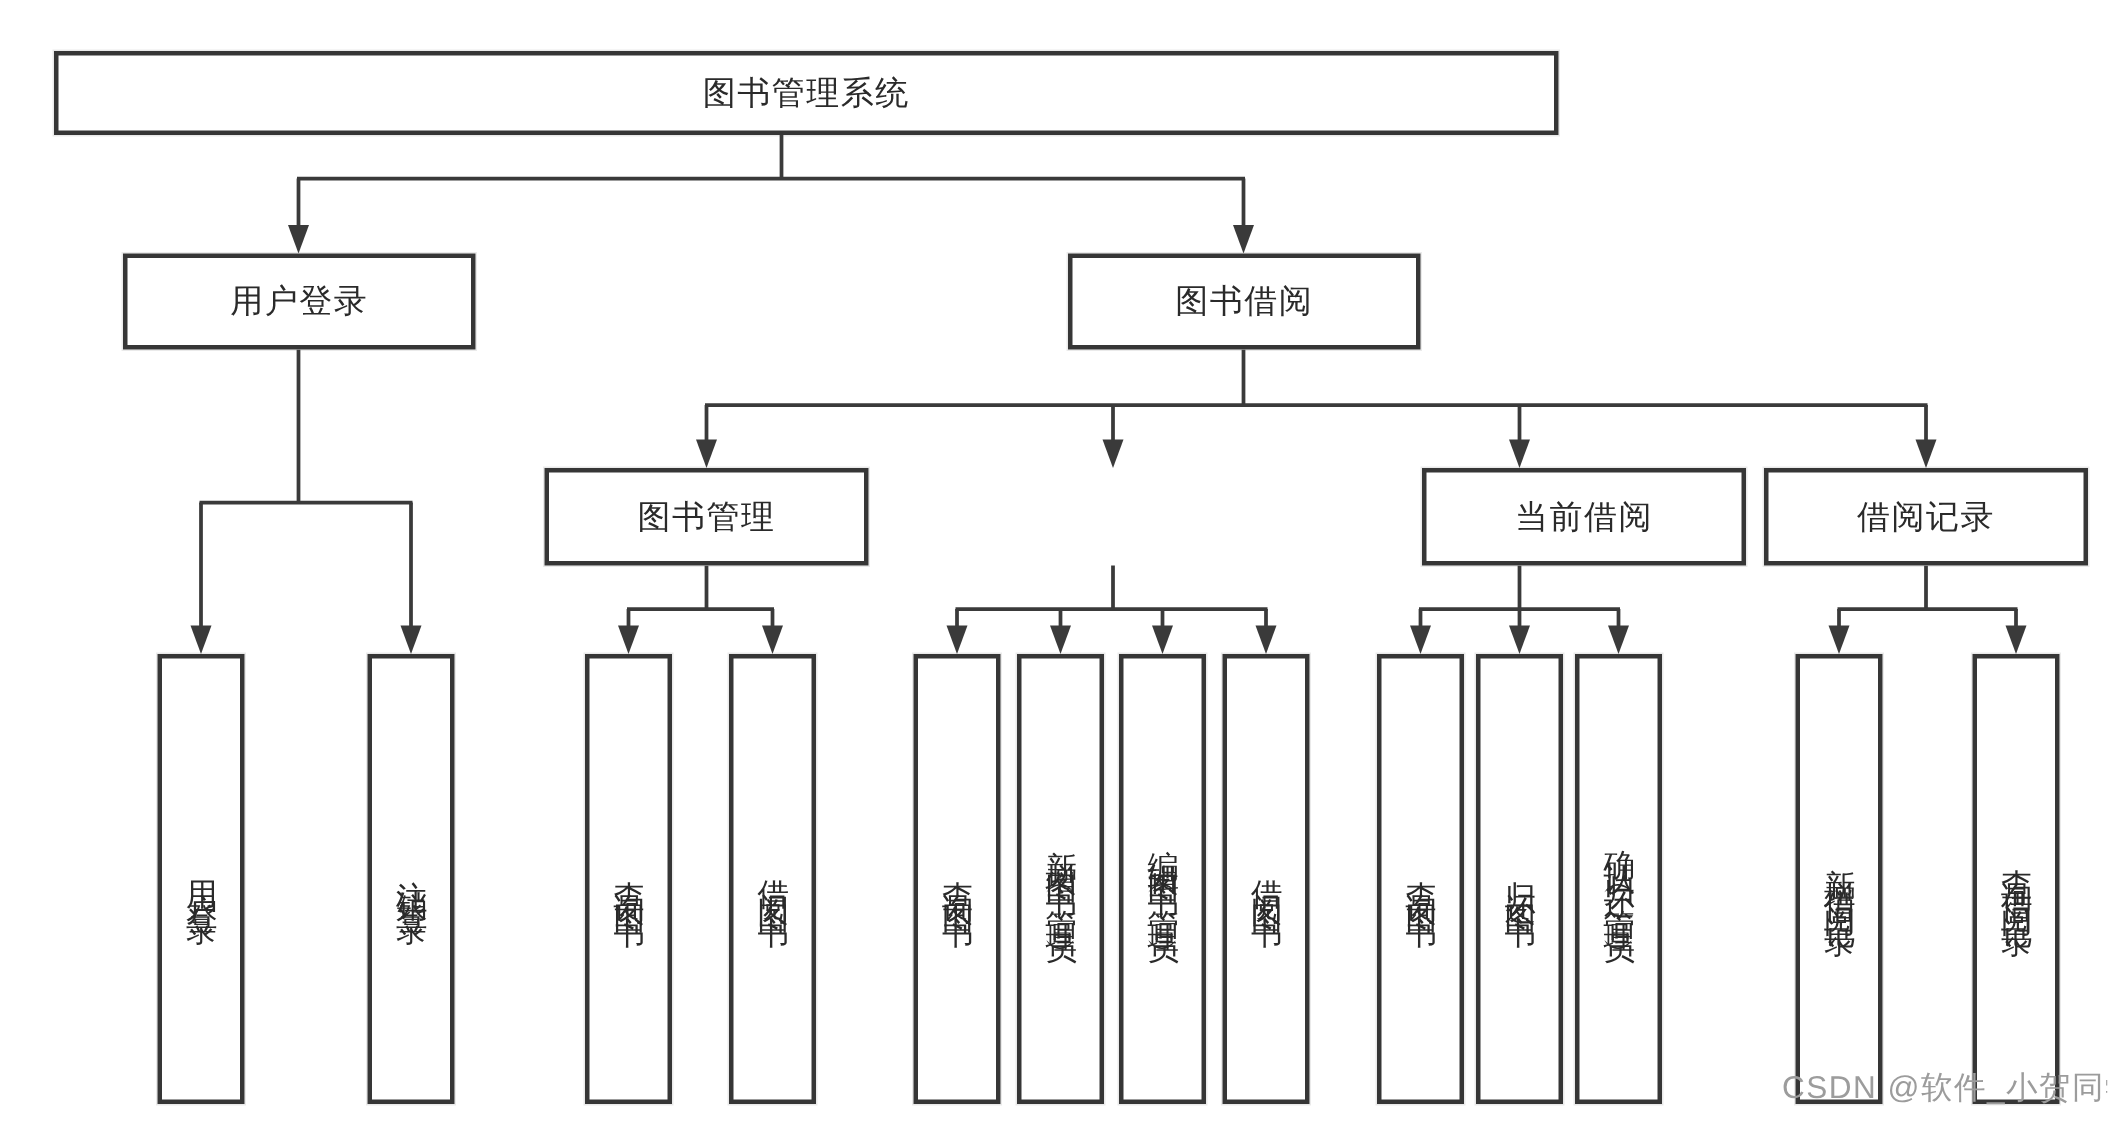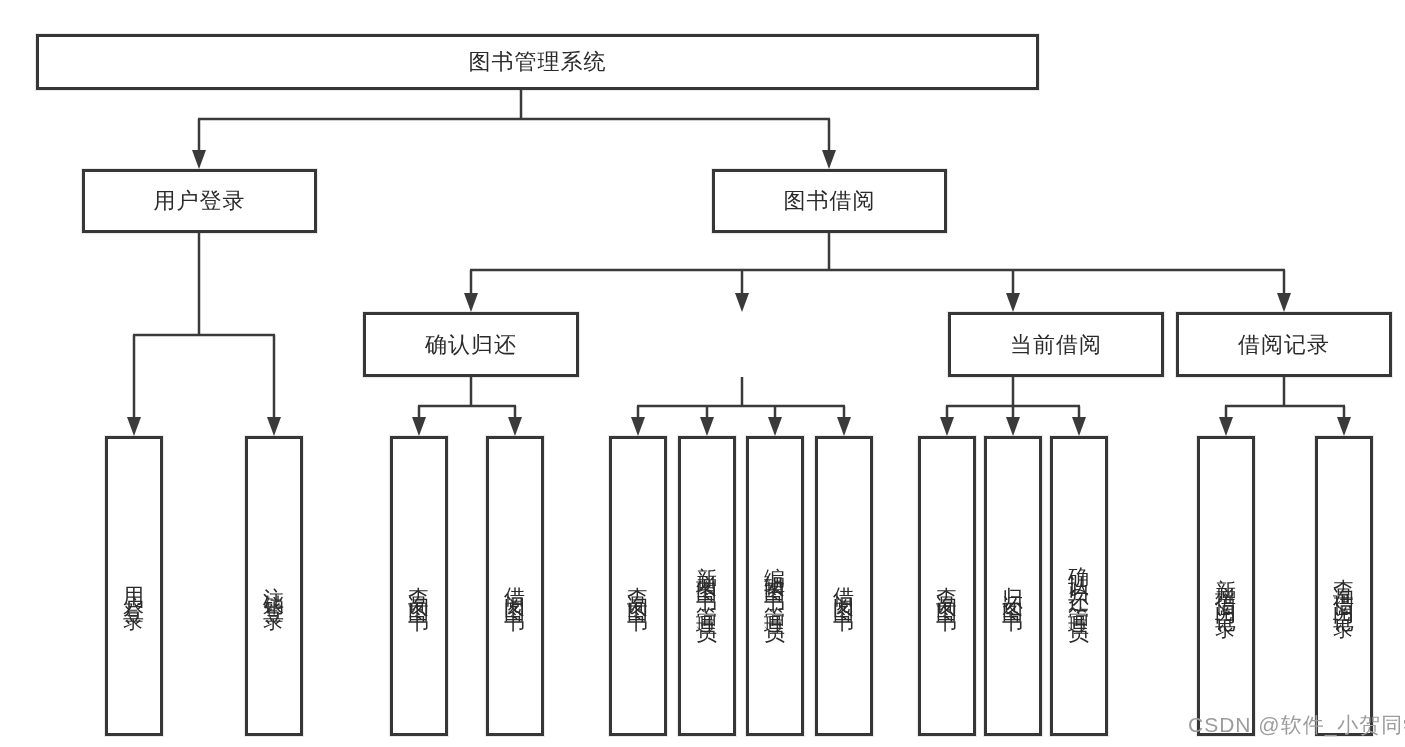--- a/index.html
+++ b/index.html
@@ -103,21 +103,21 @@
   </div>
 
   <div class="node l2a">
     <span class="hlabel">用户登录</span>
   </div>
   <div class="node l2b">
     <span class="hlabel">图书借阅</span>
   </div>
 
   <div class="node l3 l3a">
-    <span class="hlabel">确认归还</span>
+    <span class="hlabel">图书管理</span>
   </div>
   <div class="node l3 l3c">
     <span class="hlabel">当前借阅</span>
   </div>
   <div class="node l3 l3d">
     <span class="hlabel">借阅记录</span>
   </div>
 
   <div class="node leaf" style="left:105px">
     <span class="vtext">用户登录</span>

